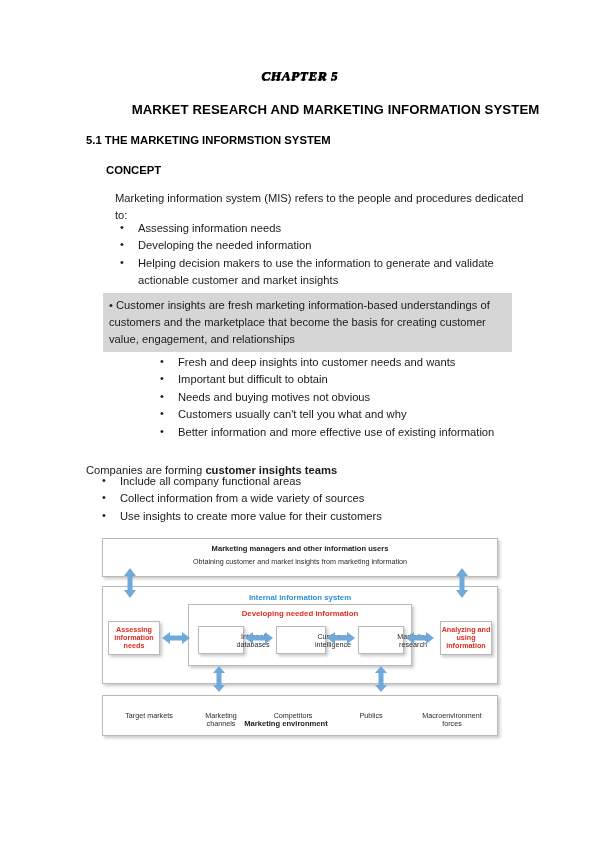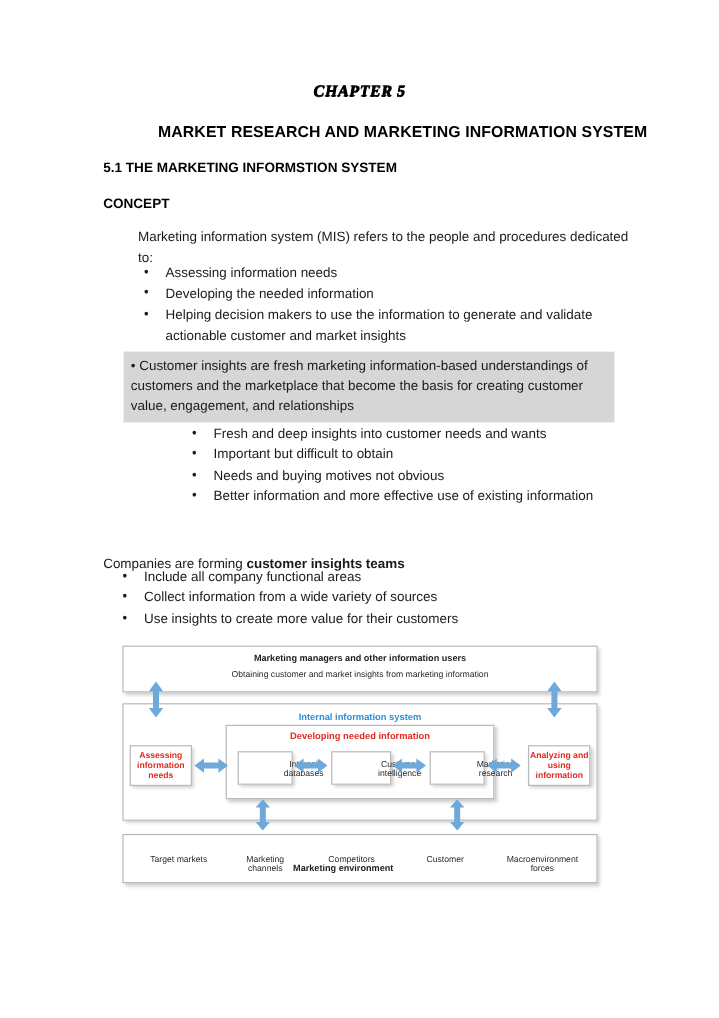--- a/index.html
+++ b/index.html
@@ -49,21 +49,21 @@
     padding-left: 36px;
   }
 
   .section-head {
     position: absolute;
     left: 86px;
     font-weight: bold;
     font-size: 11.3px;
   }
   .section-head.s1 { top: 134px; }
-  .section-head.s2 { top: 164px; }
+  .section-head.s2 { top: 164px; margin-left: 20px; }
 
   
   .body-para {
     position: absolute;
     font-size: 11.2px;
     line-height: 16.5px;
     color: #1a1a1a;
   }
   .p-intro {
     left: 104px; top: 190px; width: 415px; margin-left: 11px;
@@ -257,20 +257,21 @@
     <li>Developing the needed information</li>
     <li>Helping decision makers to use the information to generate and validate actionable customer and market insights</li>
   </ul>
 
   <div class="highlight">• Customer insights are fresh marketing information-based understandings of customers and the marketplace that become the basis for creating customer value, engagement, and relationships</div>
 
   <ul class="blist list-b">
     <li>Fresh and deep insights into customer needs and wants</li>
     <li>Important but difficult to obtain</li>
     <li>Needs and buying motives not obvious</li>
+    <li>Customers usually can't tell you what and why</li>
     <li>Better information and more effective use of existing information</li>
   </ul>
 
   <div class="body-para p-companies"><span>Companies are forming </span><b>customer insights teams</b></div>
 
   <ul class="blist list-c">
     <li>Include all company functional areas</li>
     <li>Collect information from a wide variety of sources</li>
     <li>Use insights to create more value for their customers</li>
   </ul>
@@ -300,21 +301,21 @@
     <div class="dlabel inner-label intel-label">Customer intelligence</div>
 
     <div class="dbox box-research"></div>
     <div class="dlabel inner-label research-label">Marketing research</div>
 
     <div class="dbox box-env"></div>
     <div class="dlabel env-title">Marketing environment</div>
     <div class="env-item env-0">Target markets</div>
     <div class="env-item env-1">Marketing channels</div>
     <div class="env-item env-2">Competitors</div>
-    <div class="env-item env-3">Customer</div>
+    <div class="env-item env-3">Publics</div>
     <div class="env-item env-4">Macroenvironment forces</div>
 
     <div class="arrow arr-v-left">
       <svg width="14" height="30" viewBox="0 0 14 30">
           <path d="M7 0 L13 8 L9.5 8 L9.5 22 L13 22 L7 30 L1 22 L4.5 22 L4.5 8 L1 8 Z" fill="#6fa9dc"></path>
         </svg>
     </div>
     <div class="arrow arr-v-right">
       <svg width="14" height="30" viewBox="0 0 14 30">
           <path d="M7 0 L13 8 L9.5 8 L9.5 22 L13 22 L7 30 L1 22 L4.5 22 L4.5 8 L1 8 Z" fill="#6fa9dc"></path>

